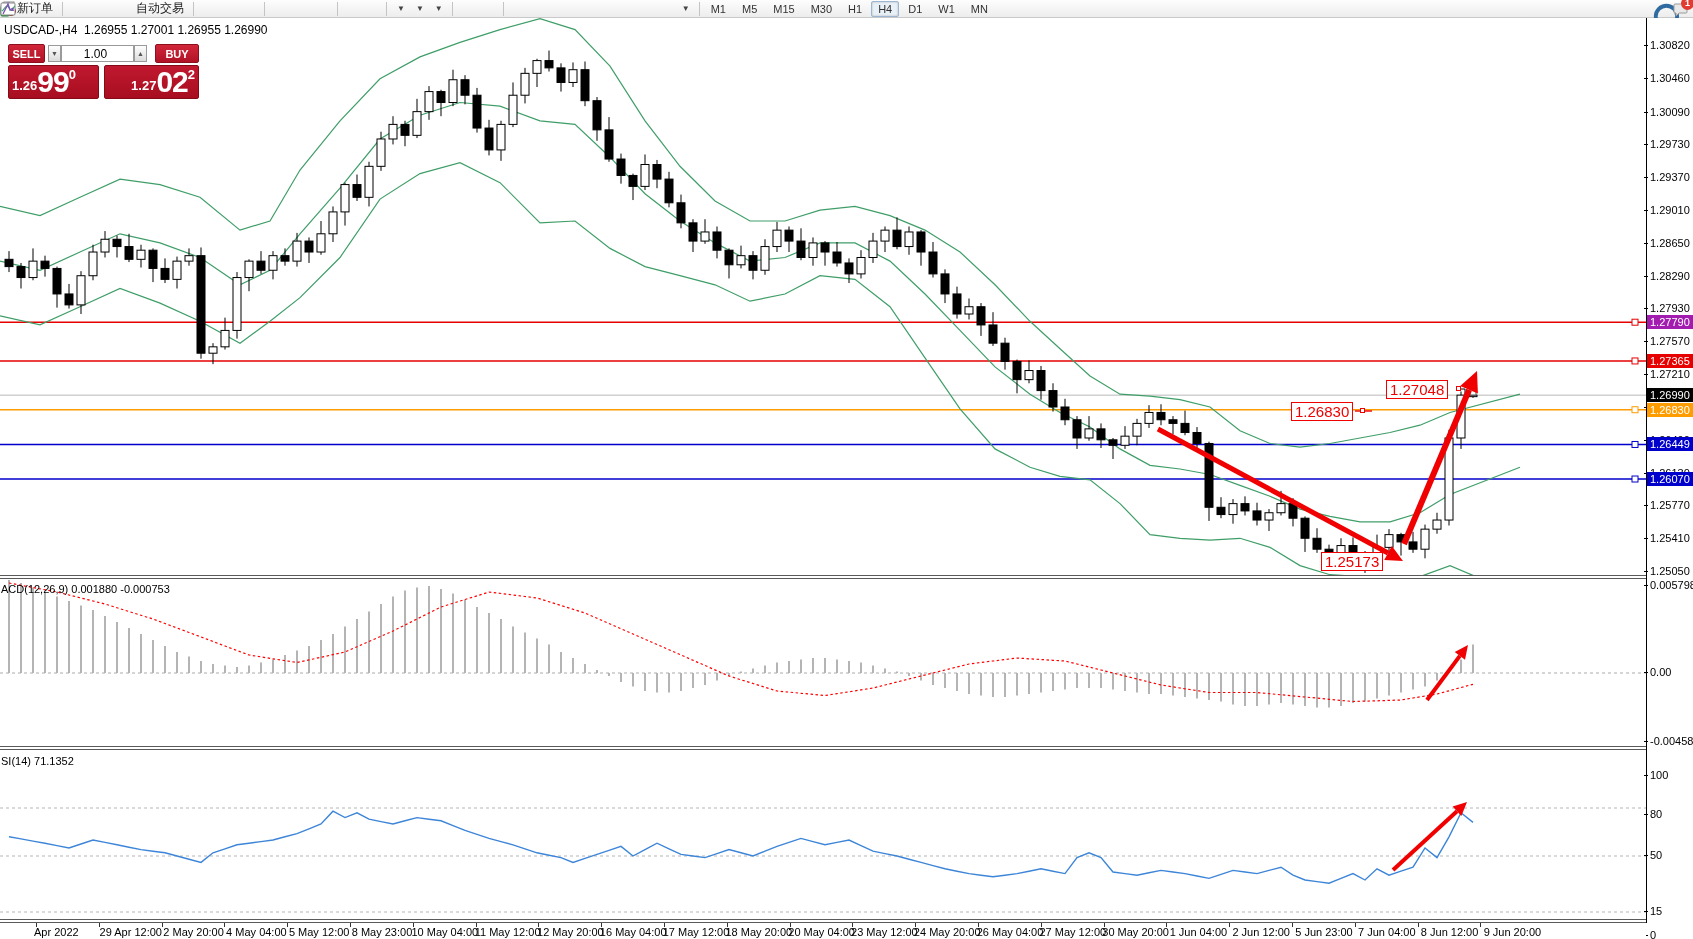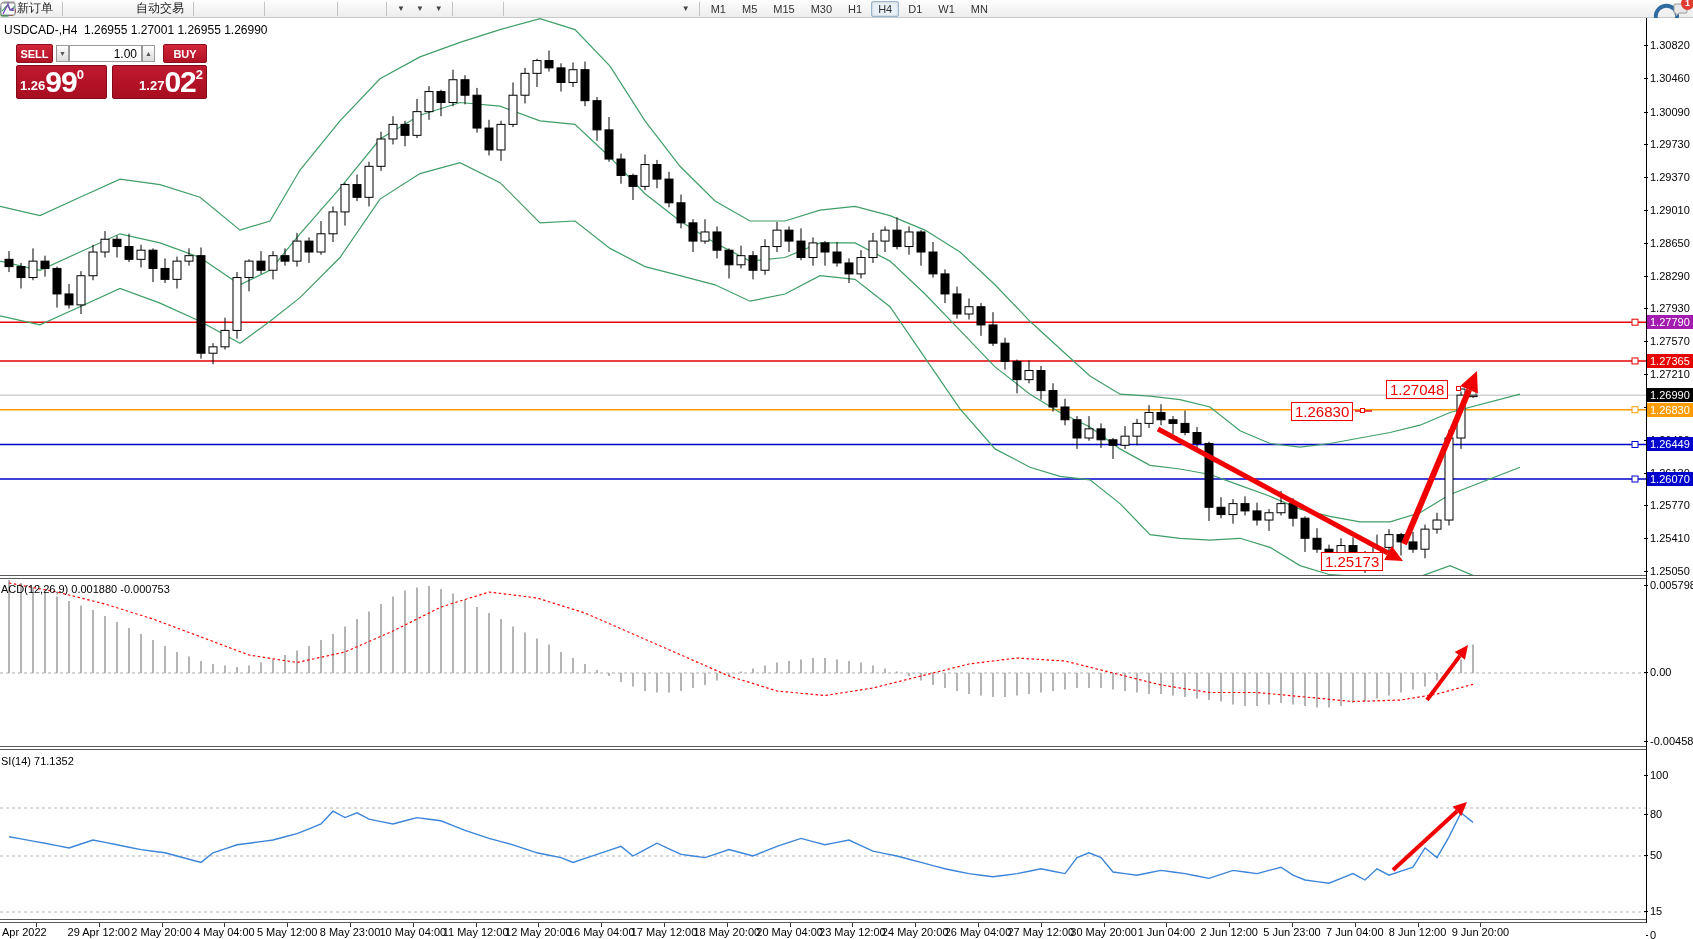--- a/index.html
+++ b/index.html
@@ -23,31 +23,31 @@
   #tb-right { position:absolute; right:4px; top:0; height:18px; display:flex; align-items:center; gap:6px; }
   .badge-red { position:absolute; right:-5px; top:-4px; min-width:13px; height:13px; border-radius:7px;
     background:#e03c31; color:#fff; font-size:9px; font-weight:bold; text-align:center; line-height:13px; padding:0 2px; }
   .icon16 { width:16px; height:16px; display:inline-block; }
 
   
   #chartwin { position:absolute; left:0; top:18px; width:1693px; height:921px; background:#fff; }
   #symbol-header { position:absolute; left:4px; top:5px; font-size:12px; color:#000; white-space:pre; }
 
   
-  #ocp { position:absolute; left:16px; top:26px; width:191px; height:69px;padding-left:15px; }
+  #ocp { position:absolute; left:8px; top:26px; width:191px; height:69px;padding-left:15px; }
   .ocp-btn { position:absolute; top:0; height:19px; background:linear-gradient(#d22639,#b01226);
     color:#fff; font-size:11px; font-weight:bold; display:flex; align-items:center; justify-content:center;
     border:1px solid #8d0e1e; border-radius:2px; }
   #ocp-sell-btn { left:0; width:37px; }
   #ocp-buy-btn  { left:147px; width:44px; }
   .spin { position:absolute; top:1px; width:13px; height:17px; background:linear-gradient(#fefefe,#dcdcdc);
     border:1px solid #9a9a9a; font-size:7px; color:#555; display:flex; align-items:center; justify-content:center; }
   #vol-down { left:40px; } #vol-up { left:126px; }
   #vol-box { position:absolute; left:53px; top:1px; width:73px; height:17px; background:#fff;
-    border:1px solid #9a9a9a; font-size:12px; color:#000; text-align:right; padding:1px 4px 0 0; }
+    border:1px solid #9a9a9a; font-size:12px; color:#000; text-align:center; padding:1px 4px 0 0; }
   .ocp-price { position:absolute; top:21px; height:34px; background:linear-gradient(#c01830,#a80e20);
     border:1px solid #850a18; border-radius:2px; color:#fff; display:flex; align-items:flex-end; padding:2px 3px; }
   #ocp-sell-price { left:0; width:91px;text-align:right; }
   #ocp-buy-price { left:96px; width:95px; justify-content:flex-end; }
   .p-small { font-size:13px; font-weight:bold; line-height:20px; }
   .p-big { font-size:30px; font-weight:bold; line-height:28px; letter-spacing:-1px; }
   .p-sup { font-size:13px; font-weight:bold; align-self:flex-start; line-height:14px; }
 
   svg { position:absolute; left:0; }
   #main-svg { top:0; } #macd-svg { top:560px; } #rsi-svg { top:732px; }
@@ -64,21 +64,21 @@
   .ax-badge { position:absolute; left:0px; height:14px; font-size:11px; color:#fff;
     padding:0 3px; line-height:14px; font-weight:normal; white-space:nowrap; width:47px; }
   .ind-label { position:absolute; font-size:11px; color:#000; }
   
   .ann-box { position:absolute; border:1px solid #f00000; color:#f00000; background:#fff;
     font-size:15px; line-height:17px; padding:0 3px; font-weight:normal; }
   .ann-handle { position:absolute; width:5px; height:5px; border:1px solid #f00000; background:#fff; }
 
   
   #time-axis { position:absolute; left:0; top:905px; width:1646px; height:16px; background:#fff; }
-  .t-label { position:absolute; top:3px; font-size:11px; color:#000; white-space:nowrap; }
+  .t-label { position:absolute; top:3px; font-size:11px; color:#000; white-space:nowrap;margin-left:32px; }
   .t-tick { position:absolute; top:0; width:1px; height:4px; background:#333; }
 </style>
 </head>
 <body>
 
 <div id="app">
 
   <div id="toolbar">
     <div class="tb-grip"></div>
     <div class="tb-btn">

